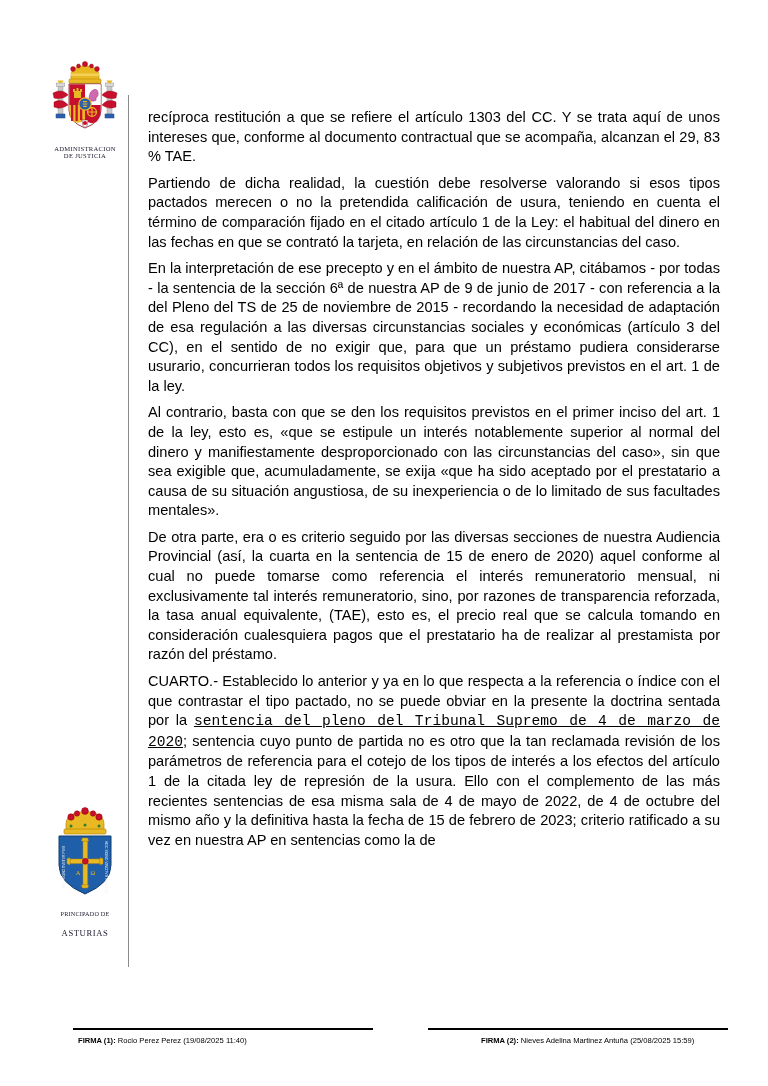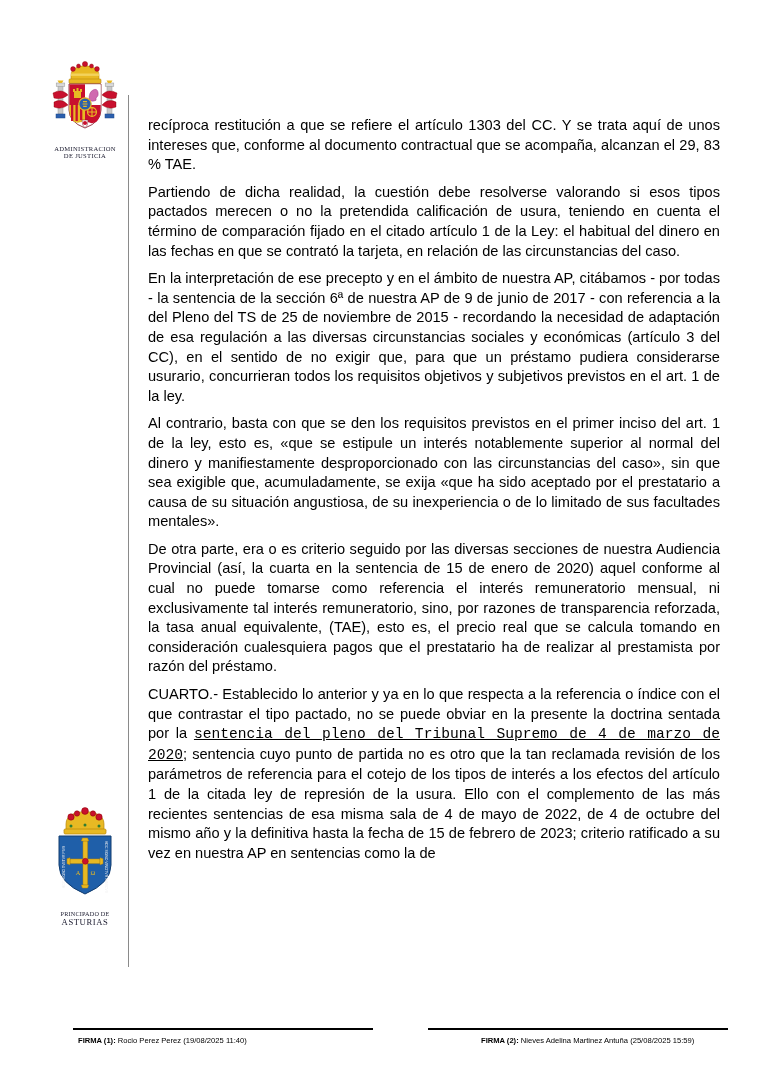--- a/index.html
+++ b/index.html
@@ -55,21 +55,21 @@
     margin-top: 3px;
   }
   #asturias-caption-1 {
     font-size: 6.2px;
     margin-top: 4px;
     letter-spacing: 0.2px;
   }
   #asturias-caption-2 {
     font-size: 8.6px;
     letter-spacing: 0.6px;
-    margin-top: 0px;
+    margin-top: 11px;
   }
 
   
   #margin-rule {
     position: absolute;
     left: 128px;
     top: 95px;
     width: 1px;
     height: 872px;
     background: #8a8a8a;
@@ -80,21 +80,21 @@
     position: absolute;
     left: 148px;
     top: 108px;
     width: 572px;
   }
   .para {
     font-size: 14.6px;
     line-height: 19.6px;
     text-align: justify;
     text-justify: inter-word;
-    margin: 8px 0 7px 0;
+    margin: 0 0 7px 0;
     hyphens: none;
   }
   .para:last-child { margin-bottom: 0; }
   .b { font-weight: normal; }
   .u { text-decoration: underline; font-family: Liberation Mono, monospace; }
 
   
   #footer {
     position: absolute;
     left: 16px;

